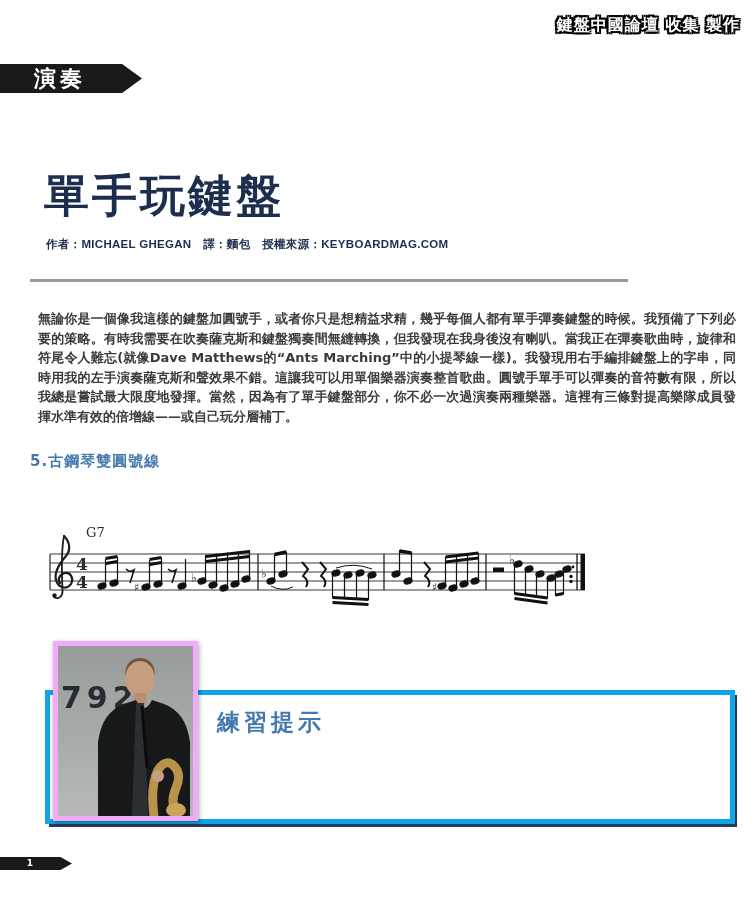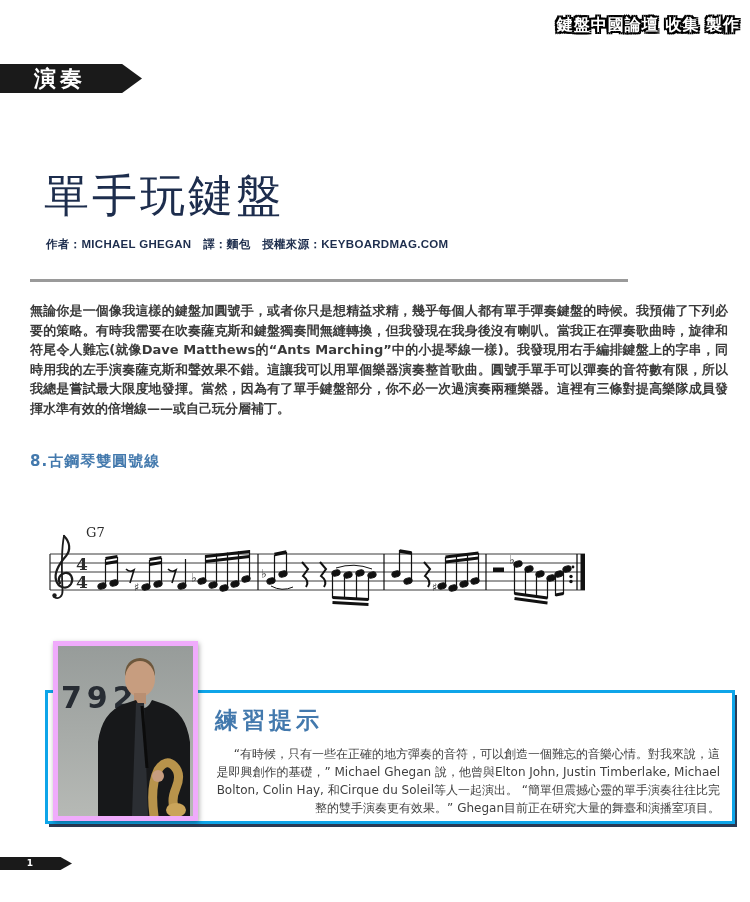--- a/index.html
+++ b/index.html
@@ -24,21 +24,21 @@
   
   .section-tab {
     position:absolute; left:0; top:64px; width:142px; height:29px;
     background:#1a1a1a; color:#fff; font-weight:bold; font-size:22px;
     line-height:29px; text-align:center; letter-spacing:4px;
     box-sizing:border-box; padding-right:22px;
     clip-path:polygon(0 0, 86% 0, 100% 50%, 86% 100%, 0 100%);
   }
   .title {
     position:absolute; left:44px; top:166px;
-    font-size:45px; font-weight:normal; letter-spacing:3px;
+    font-size:45px; font-weight:bold; letter-spacing:3px;
     color:#1d2d4d;
   }
   .byline {
     position:absolute; left:46px; top:237px;
     font-family:Liberation Sans, sans-serif;
     font-size:11.5px; font-weight:bold; color:#1d2d4d; letter-spacing:0.3px;
   }
   .divider {
     position:absolute; left:30px; top:279px; width:598px; height:3px;
     background:#9a9a9a;
@@ -54,23 +54,22 @@
   }
   .caption {
     position:absolute; left:30px; top:486px; width:700px;
     font-size:11px; color:#5a5a5a;
   }
   .music { position:absolute; left:40px; top:524px; }
   .music text { font-family:"DejaVu Serif", serif; fill:#2c2c2c; }
   
   .practice-box {
     position:absolute; left:45px; top:690px; width:690px; height:134px;
-    background:#ffffff; border:3px solid #0ea5e9; box-sizing:border-box;
+    background:#ffffff; border:5px solid #0ea5e9; box-sizing:border-box;
     box-shadow:3px 4px 0 -1px #2a3a55;
-    text-align:right;
   }
   .pb-heading {
     position:absolute; left:167px; top:12px;
     font-size:23px; font-weight:bold; color:#4379ad; letter-spacing:4px;
   }
   .pb-quote {
     position:absolute; left:167px; top:52px; width:505px;
     font-size:12px; color:#3f3f3f; line-height:18px; text-indent:1em;
   }
   
@@ -96,23 +95,23 @@
   <div class="credit outline">
     <div class="l1">鍵盤中國論壇 收集 製作</div>
   </div>
 
   <div class="section-tab">演奏</div>
 
   <h1 class="title" style="margin:0">單手玩鍵盤</h1>
   <div class="byline">作者：MICHAEL GHEGAN　譯：麵包　授權來源：KEYBOARDMAG.COM</div>
   <div class="divider"></div>
 
-  <p class="intro" style="margin:0">無論你是一個像我這樣的鍵盤加圓號手，或者你只是想精益求精，幾乎每個人都有單手彈奏鍵盤的時候。我預備了下列必要的策略。有時我需要在吹奏薩克斯和鍵盤獨奏間無縫轉換，但我發現在我身後沒有喇叭。當我正在彈奏歌曲時，旋律和符尾令人難忘(就像Dave Matthews的“Ants Marching”中的小提琴線一樣)。我發現用右手編排鍵盤上的字串，同時用我的左手演奏薩克斯和聲效果不錯。這讓我可以用單個樂器演奏整首歌曲。圓號手單手可以彈奏的音符數有限，所以我總是嘗試最大限度地發揮。當然，因為有了單手鍵盤部分，你不必一次過演奏兩種樂器。這裡有三條對提高樂隊成員發揮水準有效的倍增線——或自己玩分層補丁。</p>
-
-  <div class="sec-heading">8.古鋼琴雙圓號線</div>
+  <p class="intro" style="margin:8px">無論你是一個像我這樣的鍵盤加圓號手，或者你只是想精益求精，幾乎每個人都有單手彈奏鍵盤的時候。我預備了下列必要的策略。有時我需要在吹奏薩克斯和鍵盤獨奏間無縫轉換，但我發現在我身後沒有喇叭。當我正在彈奏歌曲時，旋律和符尾令人難忘(就像Dave Matthews的“Ants Marching”中的小提琴線一樣)。我發現用右手編排鍵盤上的字串，同時用我的左手演奏薩克斯和聲效果不錯。這讓我可以用單個樂器演奏整首歌曲。圓號手單手可以彈奏的音符數有限，所以我總是嘗試最大限度地發揮。當然，因為有了單手鍵盤部分，你不必一次過演奏兩種樂器。這裡有三條對提高樂隊成員發揮水準有效的倍增線——或自己玩分層補丁。</p>
+
+  <div class="sec-heading">5.古鋼琴雙圓號線</div>
 
   <svg class="music" width="548" height="84" viewBox="0 0 548 84">
 
     <text x="46" y="13" font-size="13">G7</text>
 
     <g stroke="#3a3a3a" stroke-width="1">
       <line x1="10" y1="30" x2="545" y2="30"></line>
         <line x1="10" y1="39" x2="545" y2="39"></line>
       <line x1="10" y1="48" x2="545" y2="48"></line>
         <line x1="10" y1="57" x2="545" y2="57"></line>
@@ -232,21 +231,20 @@
 
       <circle cx="531" cy="52.5" r="1.7" stroke="none"></circle>
         <circle cx="531" cy="57.5" r="1.7" stroke="none"></circle>
       <line x1="537" y1="30" x2="537" y2="66" stroke-width="1.3"></line>
       <rect x="540.5" y="30" width="4.5" height="36" stroke="none"></rect>
     </g>
   </svg>
 
   <div class="practice-box">
     <div class="pb-heading">練習提示</div>
-    <p class="pb-quote" style="margin:0">“有時候，只有一些在正確的地方彈奏的音符，可以創造一個難忘的音樂心情。對我來說，這是即興創作的基礎，” Michael Ghegan 說，他曾與Elton John, Justin Timberlake, Michael Bolton, Colin Hay, 和Cirque du Soleil等人一起演出。 “簡單但震撼心靈的單手演奏往往比完整的雙手演奏更有效果。” Ghegan目前正在研究大量的舞臺和演播室項目。</p>
   </div>
 
   <div class="photo">
     <svg width="135" height="170" viewBox="0 0 135 170">
       <defs>
         <linearGradient id="wallgrad" x1="0" y1="0" x2="0" y2="1">
           <stop offset="0" stop-color="#979c9a"></stop>
             <stop offset="1" stop-color="#b6b9b5"></stop>
         </linearGradient>
       </defs>

